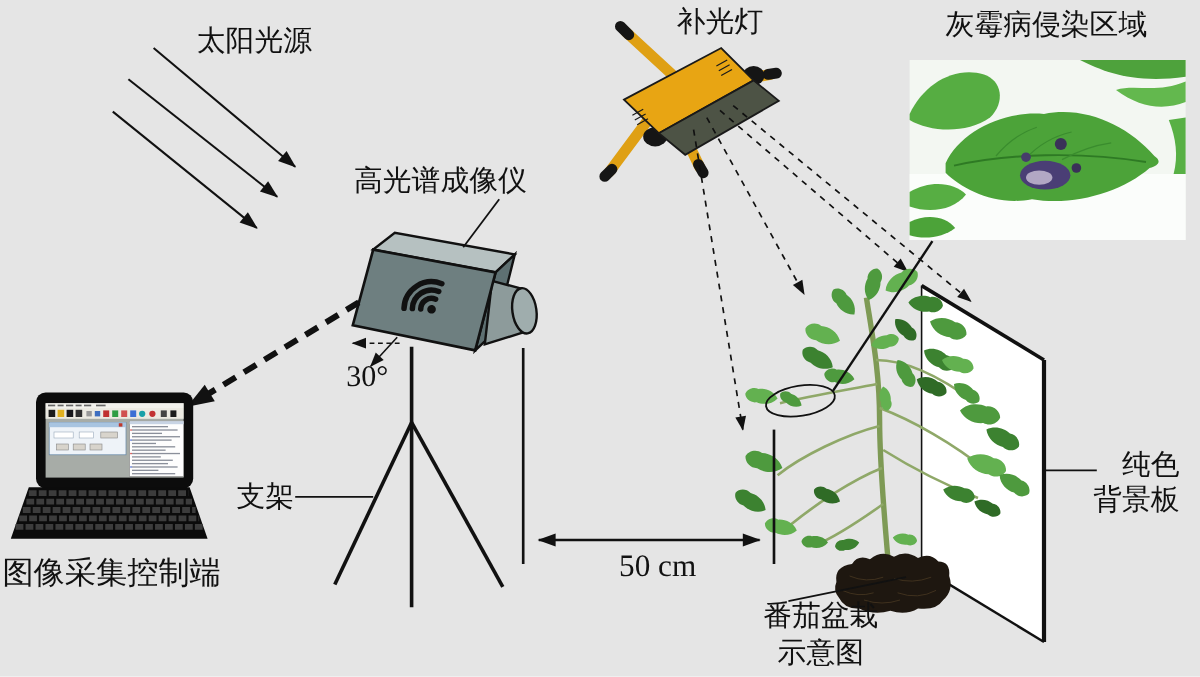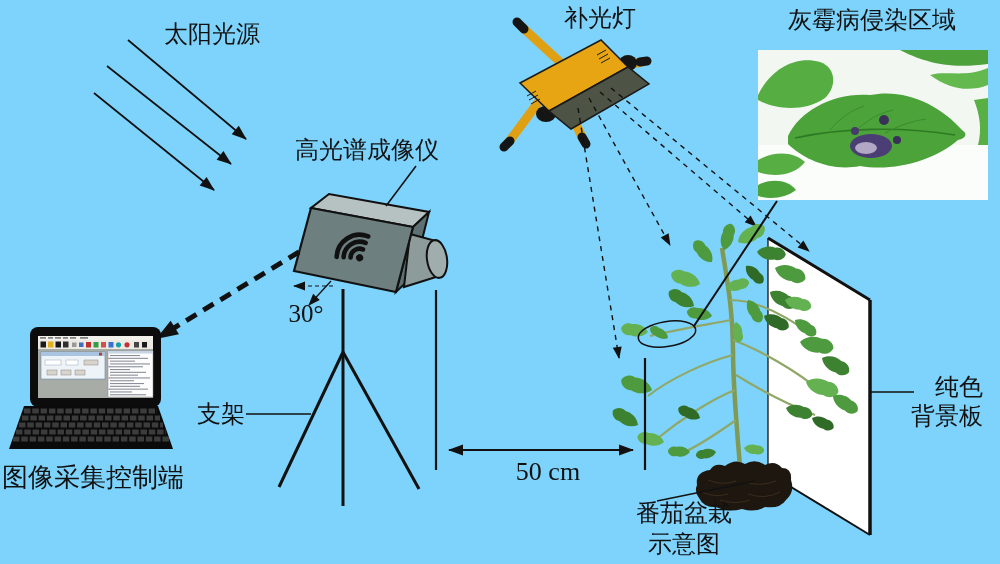--- a/index.html
+++ b/index.html
@@ -1,16 +1,16 @@
 <!DOCTYPE html>
 <html><head>
 <meta charset="utf-8">
 <style>
   html,body{margin:0;padding:0;background:#fff;}
-  #stage{position:relative;width:1000px;height:564px;background:#7dd3fc;overflow:hidden;text-align:center;}
+  #stage{position:relative;width:1000px;height:564px;background:#e5e5e5;overflow:hidden;text-align:center;}
   svg text{font-family:"Liberation Serif","DejaVu Serif",serif;fill:#111;}
   .cjk{font-size:24px;}
 </style>
 </head>
 <body>
 
 <div id="stage">
 <svg width="1000" height="564" viewBox="0 0 1000 564">
   <defs>
     <marker id="mA" markerUnits="userSpaceOnUse" markerWidth="17" markerHeight="13" refX="15" refY="6" orient="auto-start-reverse">

